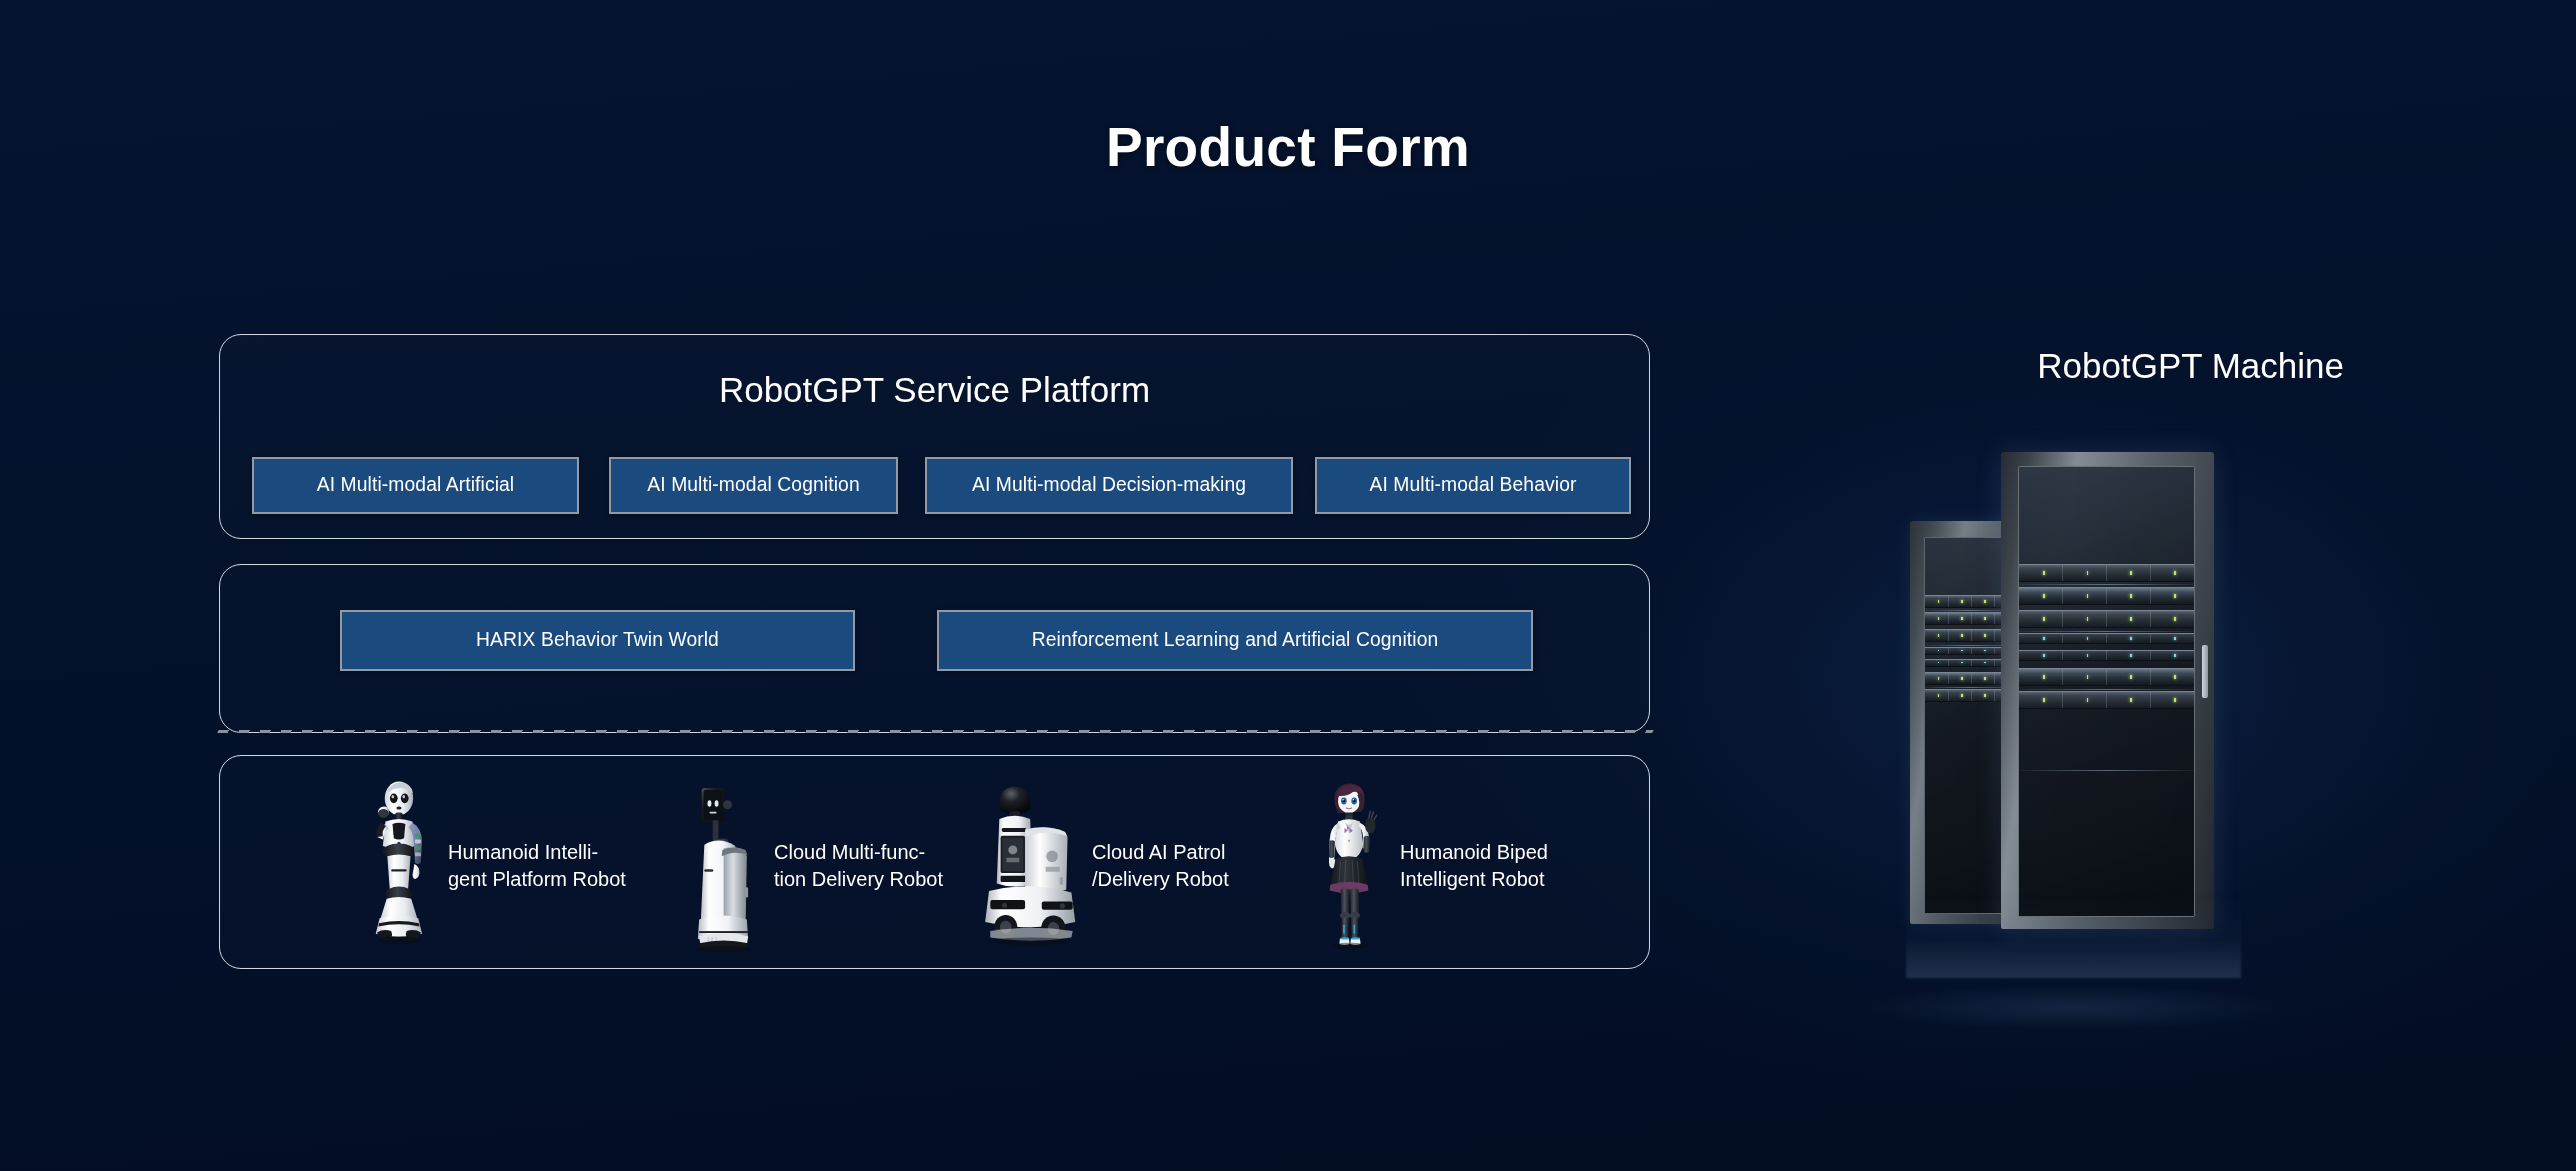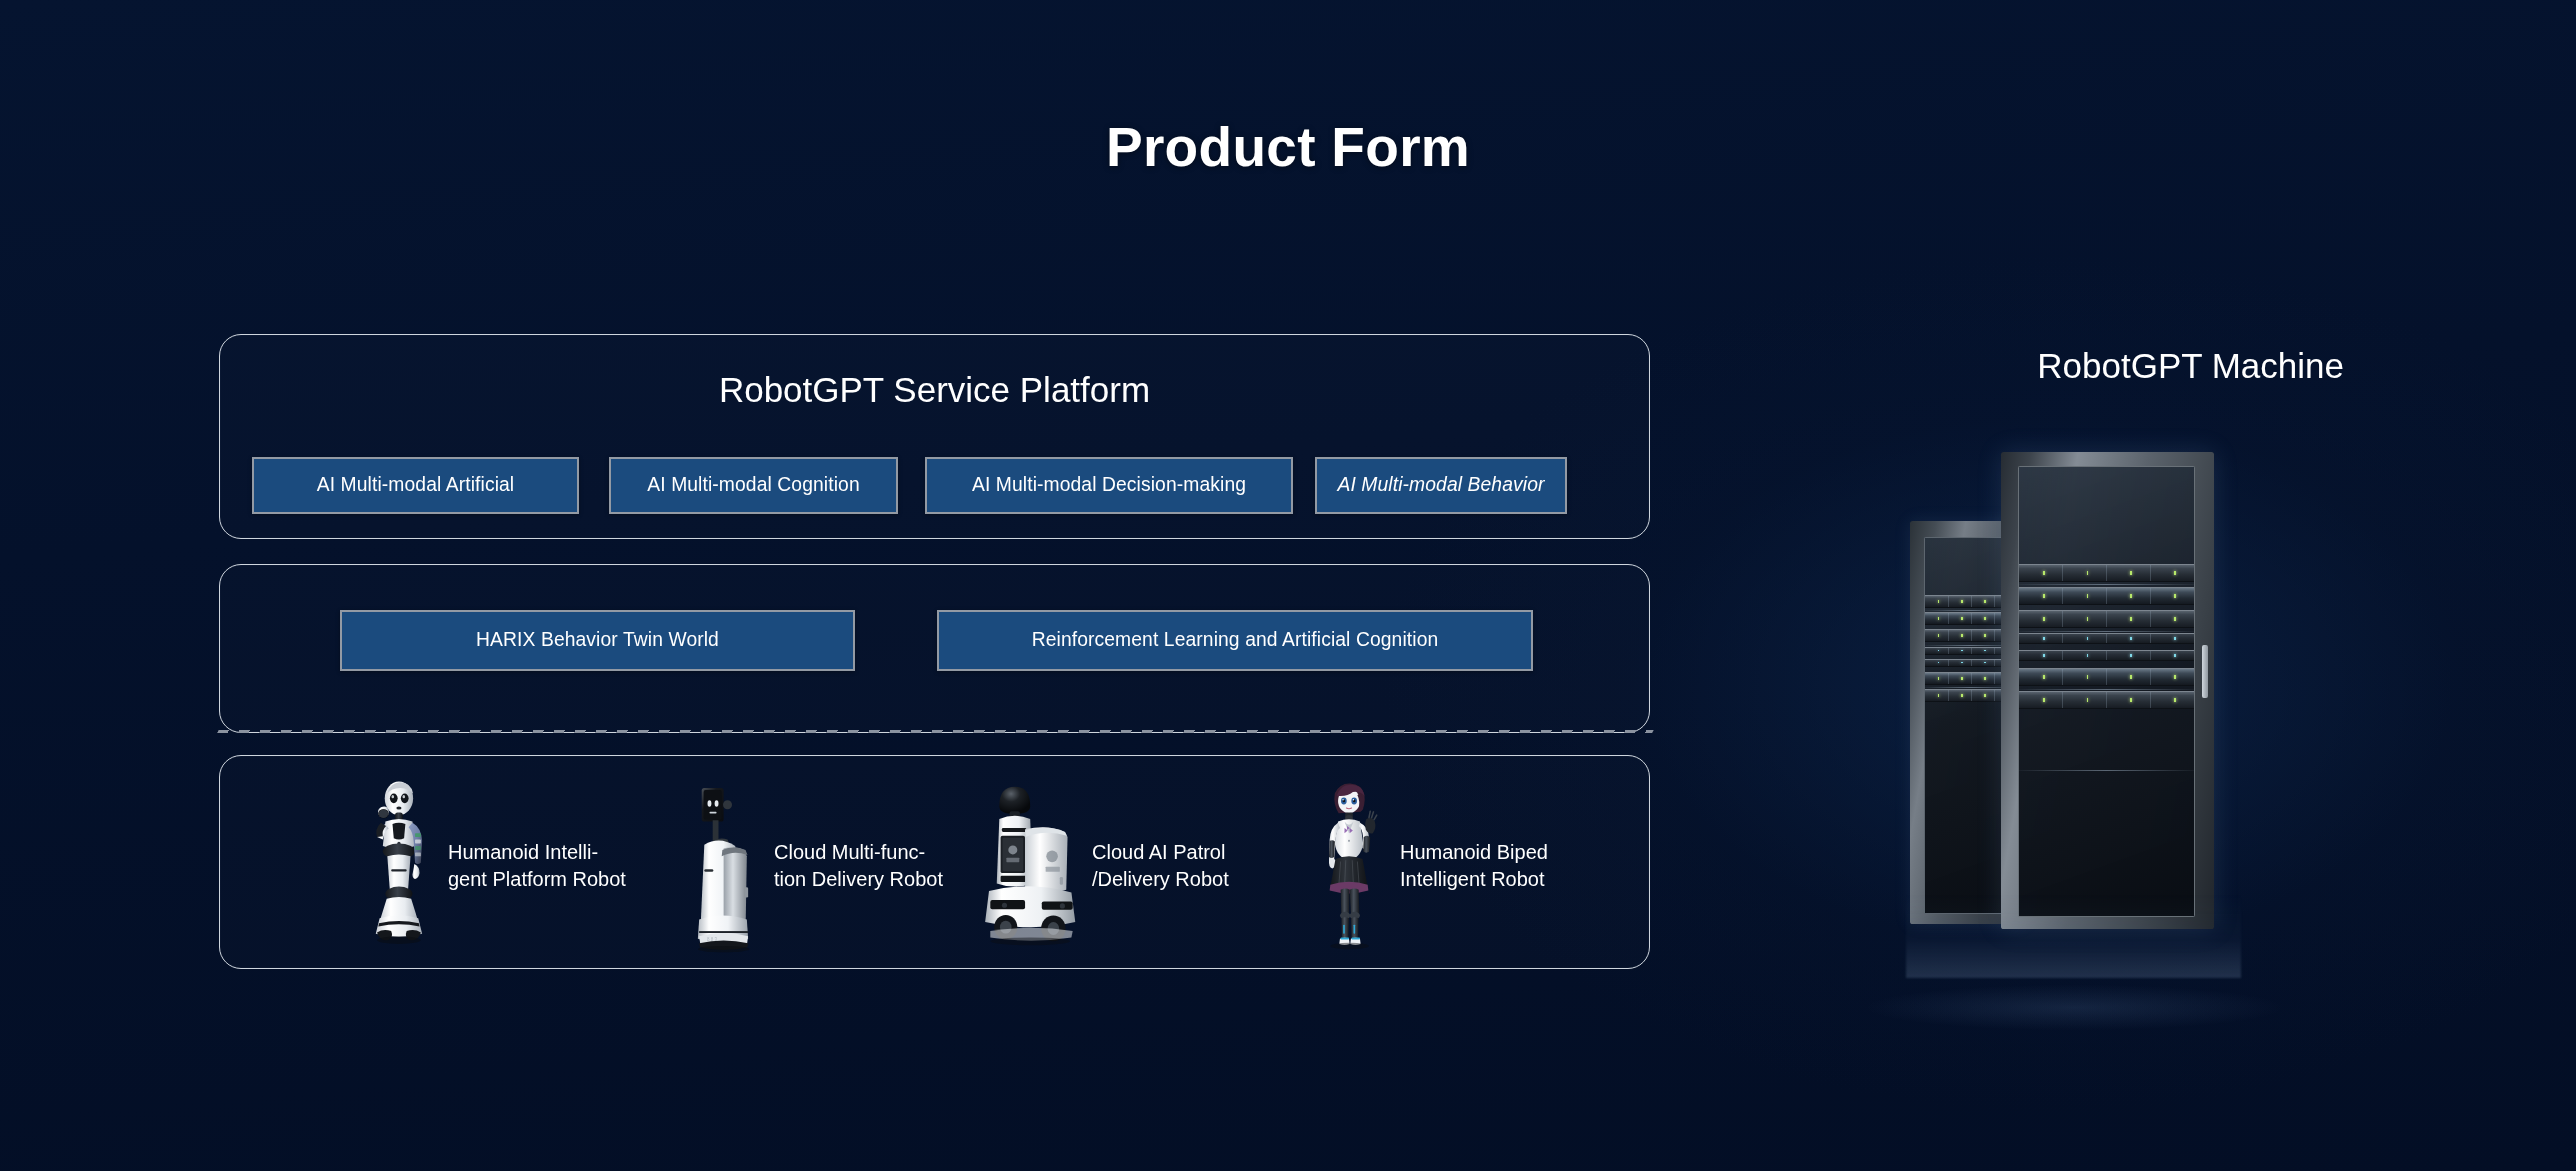--- a/index.html
+++ b/index.html
@@ -83,21 +83,21 @@
     font-weight: 400;
     letter-spacing: 0.1px;
     line-height: 1.15;
     text-align: center;
     box-shadow: 0 1.3px 3.9px rgba(0,0,0,0.35);
   }
 
   #chip-perception     { left: 252px;  top: 457px; width: 327px;  height: 57px; }
   #chip-cognition      { left: 609px;  top: 457px; width: 289px;  height: 57px; }
   #chip-decision       { left: 925px; top: 457px; width: 368px;  height: 57px; }
-  #chip-behavior       { left: 1315px; top: 457px; width: 252px;  height: 57px; font-style: italic; }
+  #chip-behavior       { left: 1315px; top: 457px; width: 316px;  height: 57px; }
 
   #chip-harix          { left: 340px;  top: 610px; width: 515px;  height: 61px; }
   #chip-rlhf           { left: 937px; top: 610px; width: 596px;  height: 61px; }
 
   
   #divider {
     position: absolute;
     left: 218px;
     top: 730px;
     width: 1435px;

